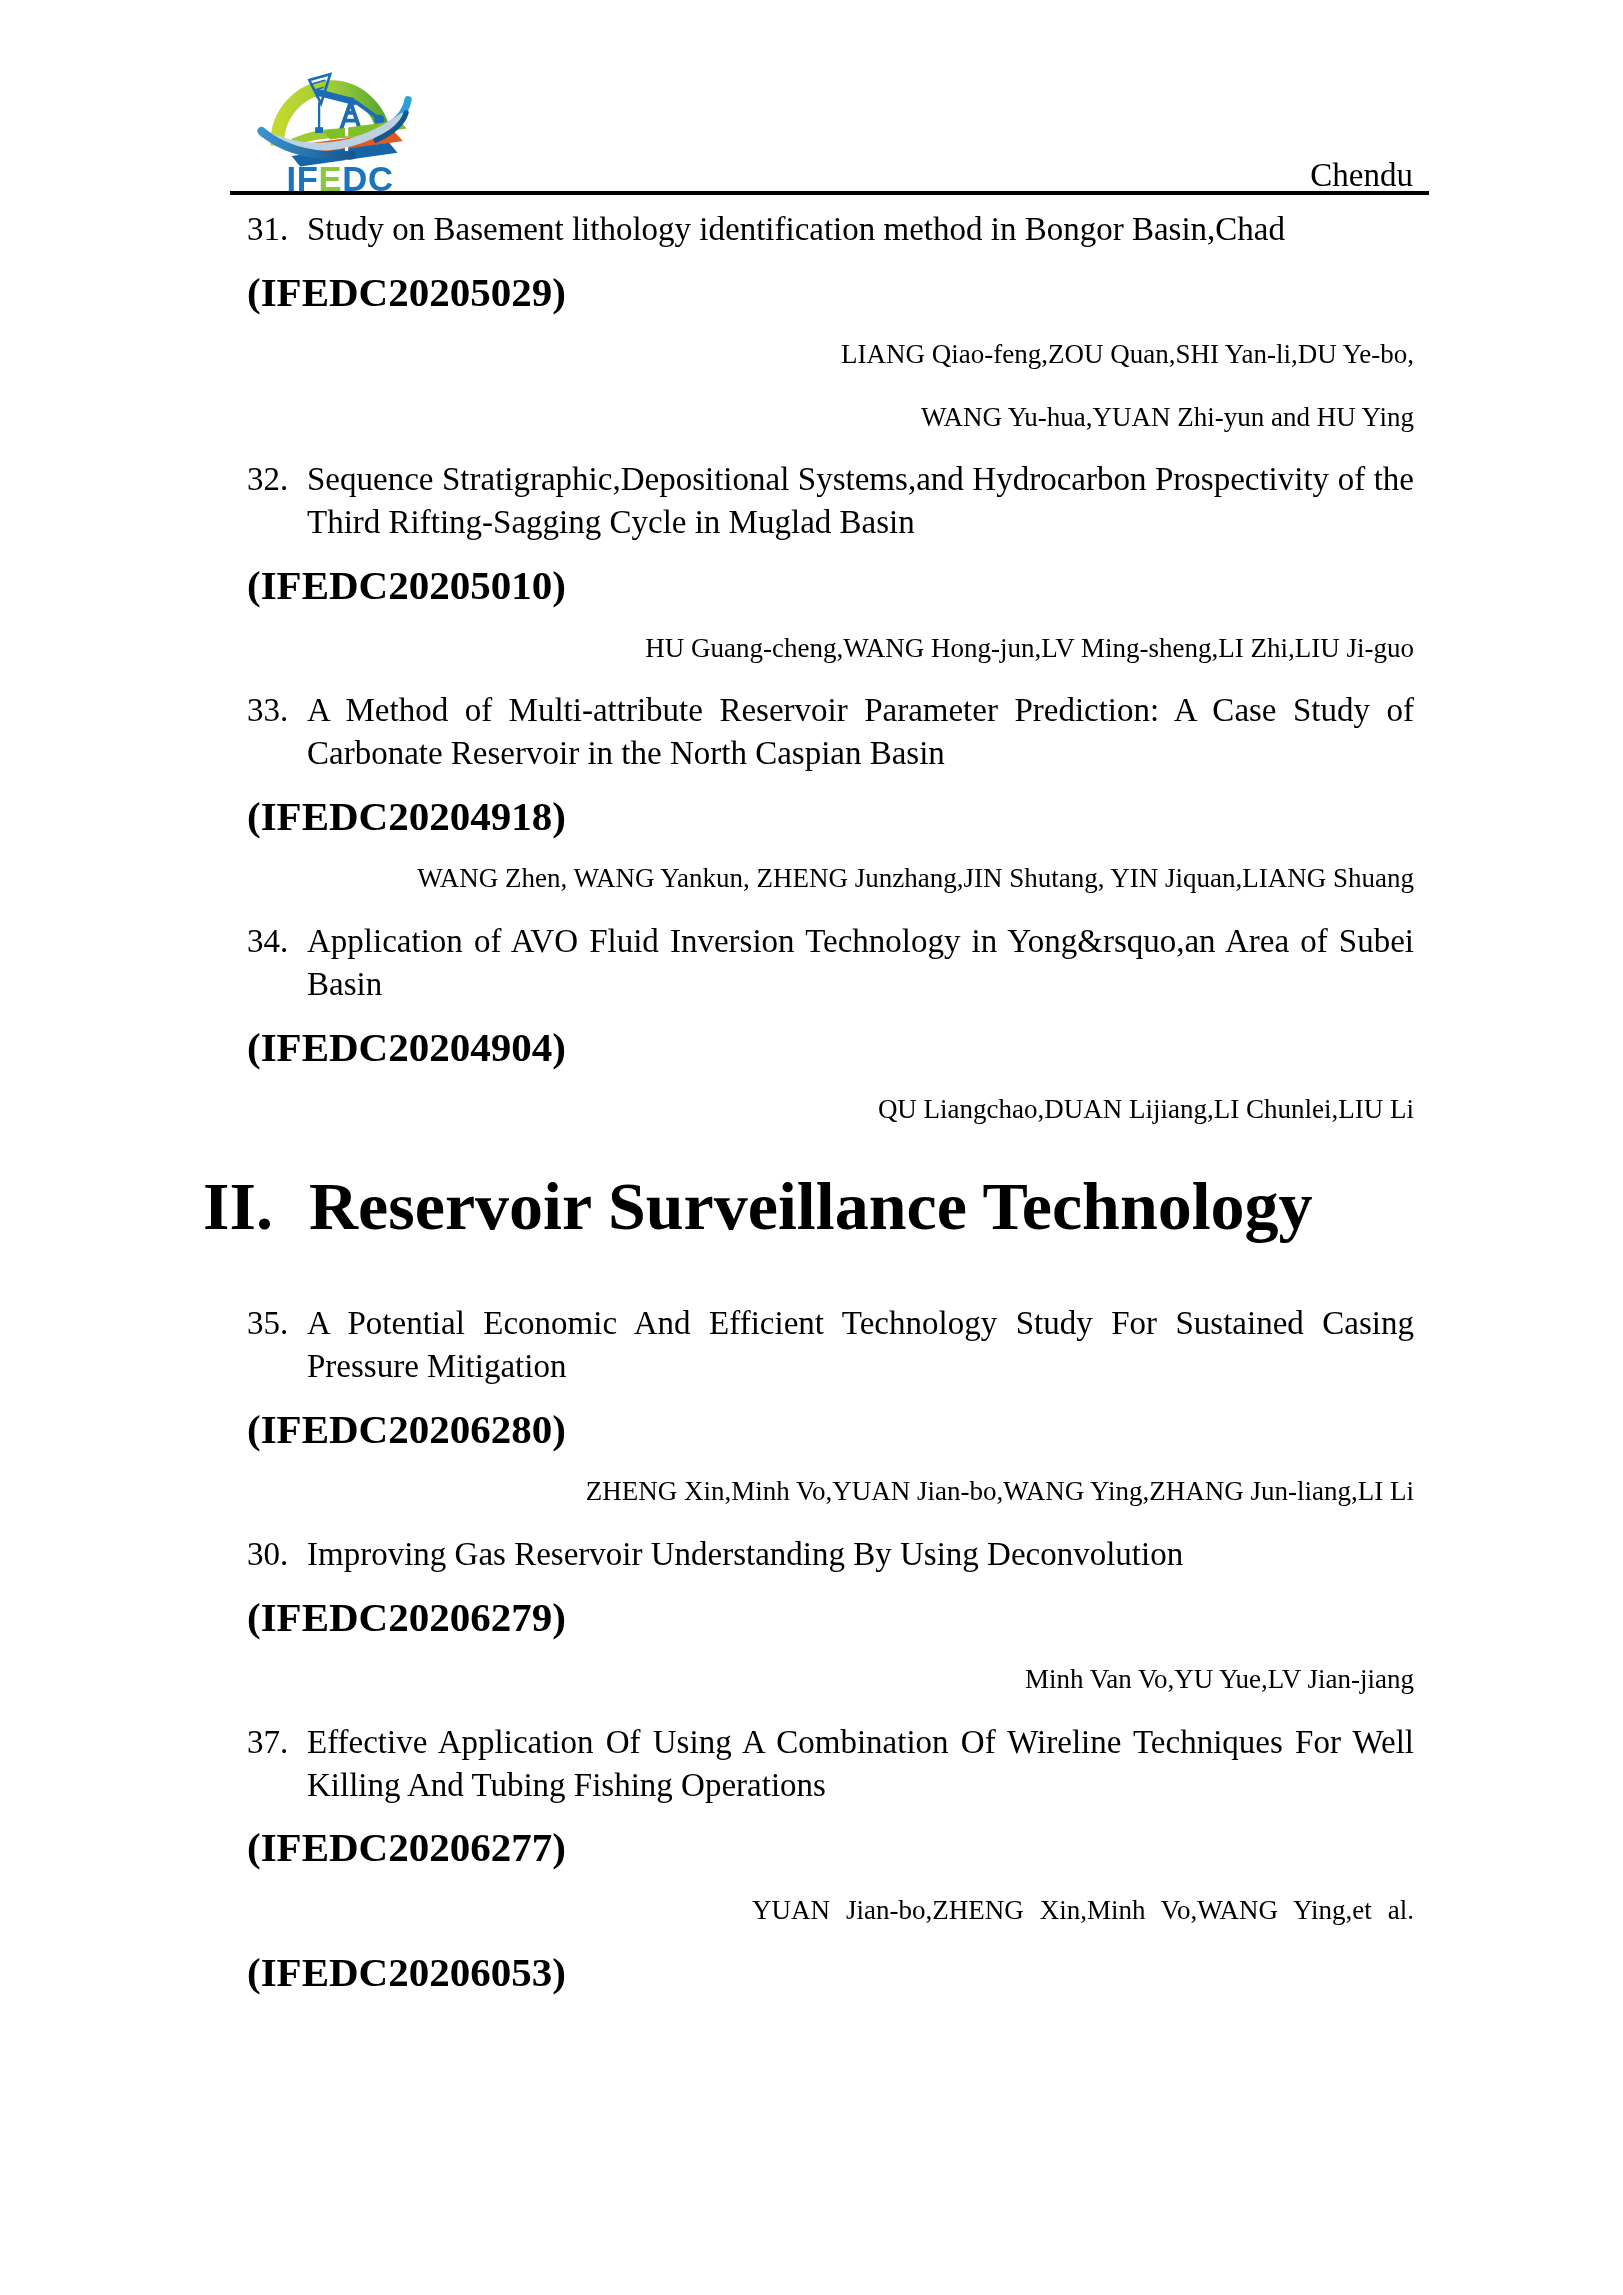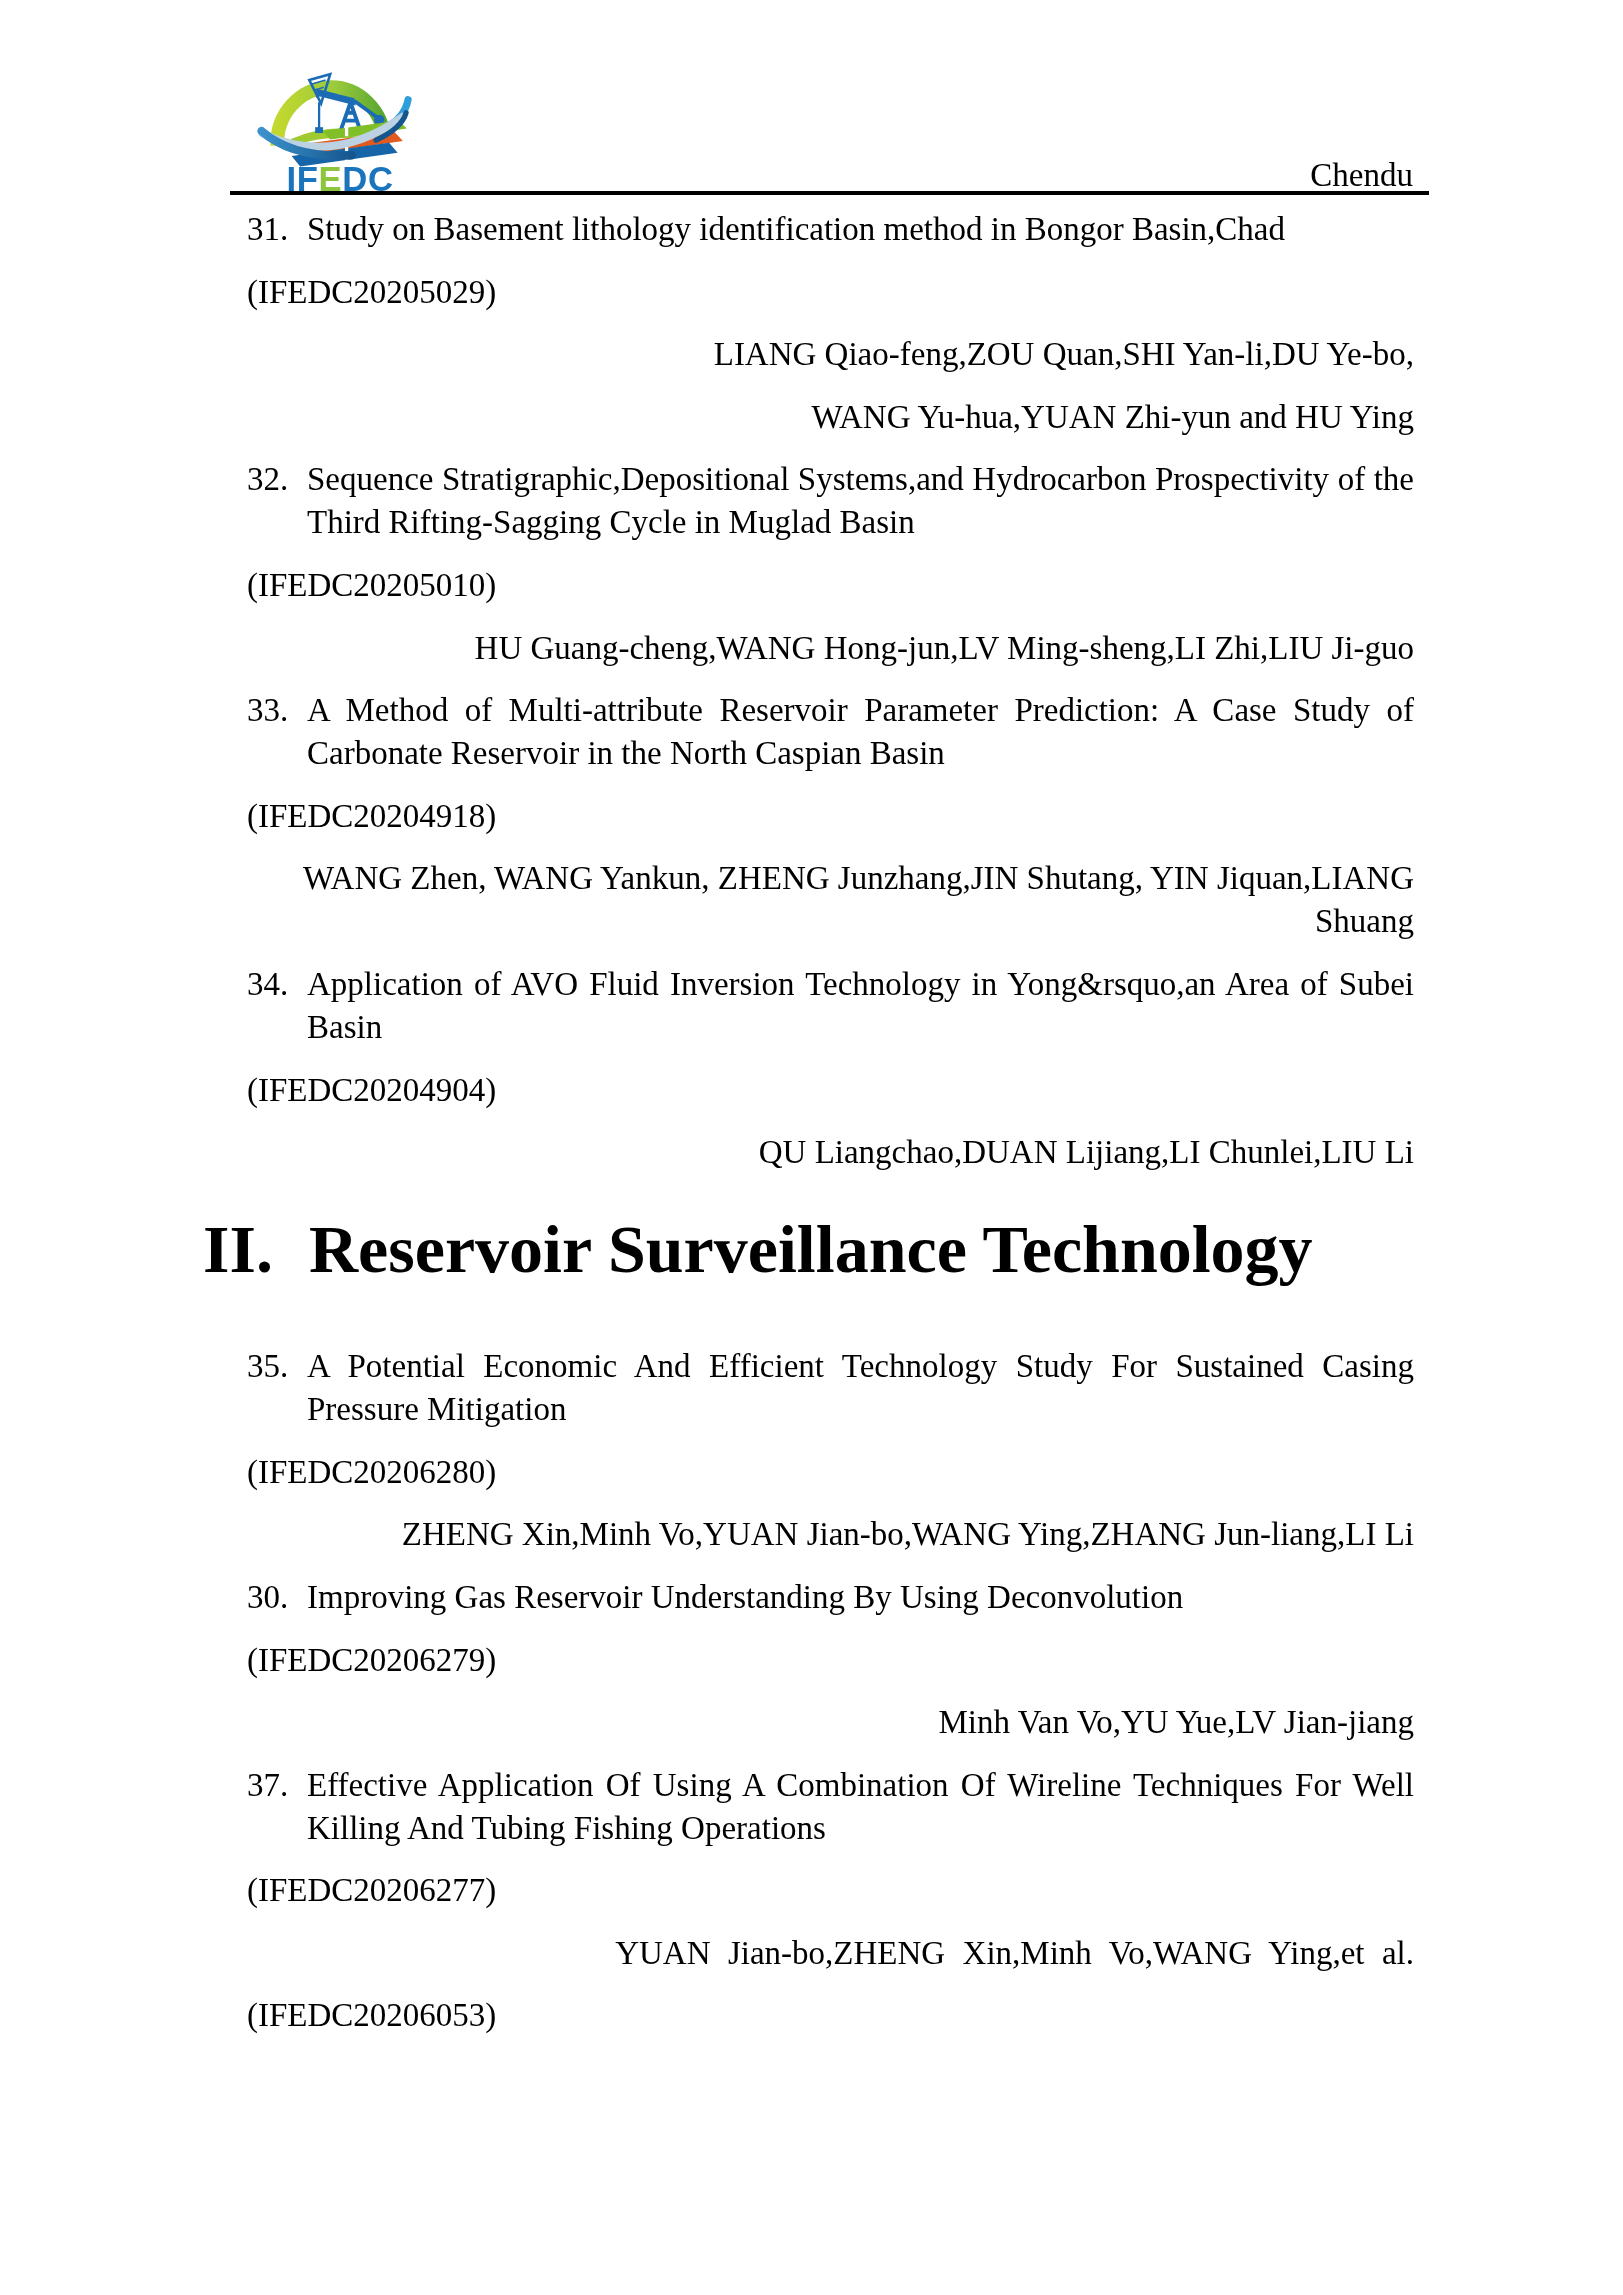--- a/index.html
+++ b/index.html
@@ -23,25 +23,25 @@
   .content {
     position:absolute; left:247px; top:208px; width:1167px;
   }
   .title-line {
     font-weight:normal; font-size:33px; line-height:43px;
     text-align:justify; padding-left:60px;
     margin:0 0 19.6px 0;
   }
   .num { display:inline-block; width:60px; margin-left:-60px; }
   .code {
-    font-weight:normal; font-size:33px; line-height:43px;
+    font-weight:bold; font-size:41px; line-height:43px;
     margin:0 0 19.6px 0;
   }
   .authors {
-    font-size:33px; line-height:43px; text-align:right;
+    font-size:27px; line-height:43px; text-align:right;
     margin:0 0 19.6px 0;
     font-family:Liberation Serif, serif;
   }
   .authors.spread { word-spacing:9.2px; }
   .section-heading {
     font-weight:bold; font-size:68px; line-height:73px;
     margin:39px 0 59px -44px;
     white-space:nowrap;
   }
   .section-heading .numeral { display:inline-block; width:106px; }

